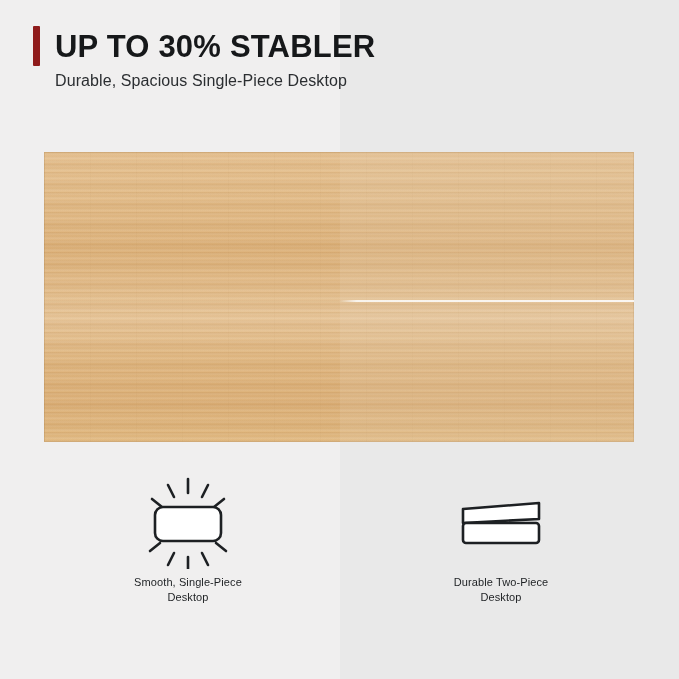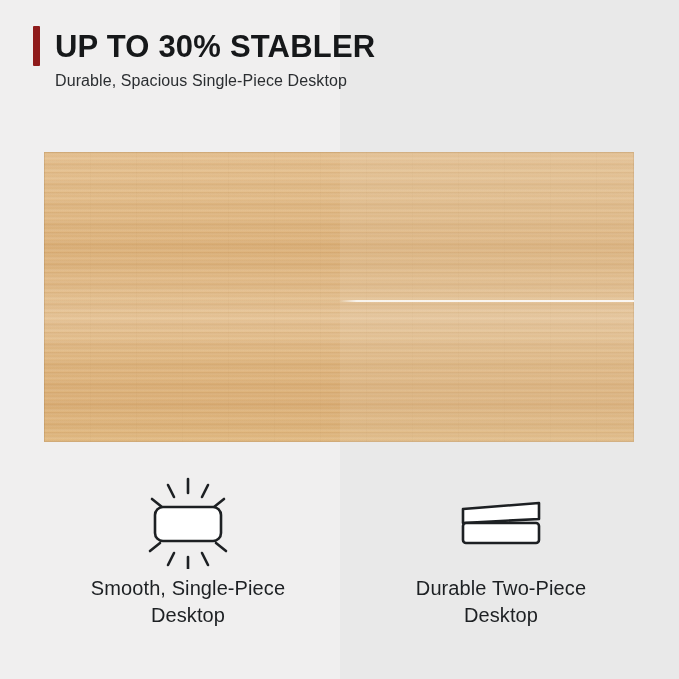--- a/index.html
+++ b/index.html
@@ -135,21 +135,21 @@
   .icon-block.left  { left: 72px;  top: 470px; width: 232px; }
   .icon-block.right { left: 385px; top: 470px; width: 232px; }
 
   .icon-wrap {
     height: 105px;
     display: flex;
     align-items: center;
     justify-content: center;
   }
   .caption {
-    font-size: 20px;
+    font-size: 11px;
     line-height: 1.35;
     color: #1d2023;
     letter-spacing: 0.1px;
   }
 
   
   .nowrap { white-space: nowrap; }
 </style>
 </head>
 <body>

